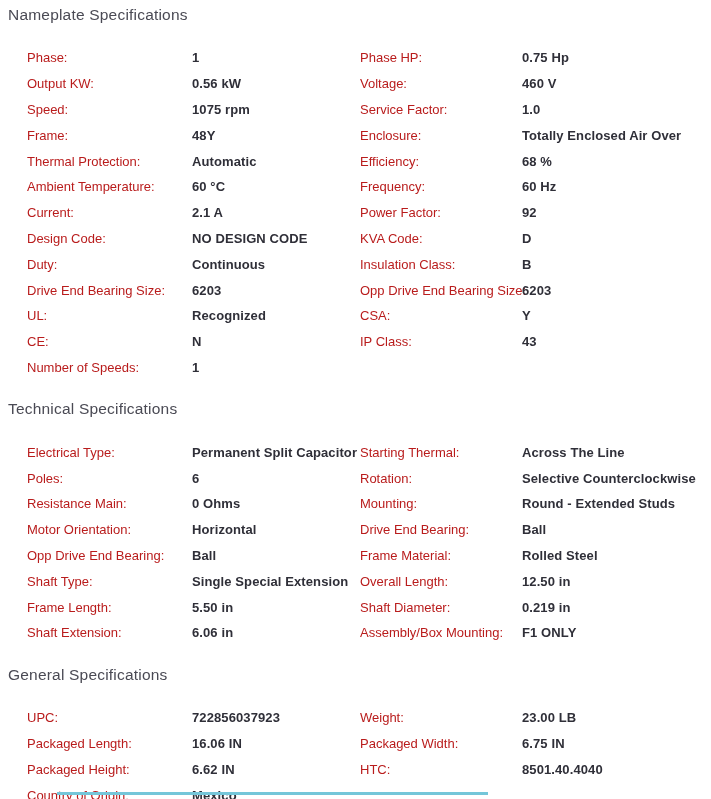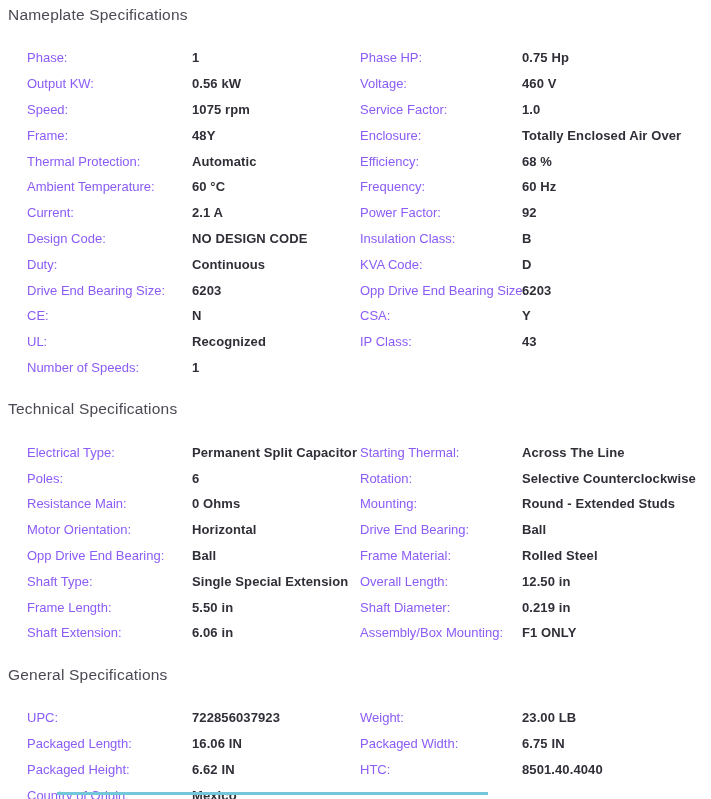--- a/index.html
+++ b/index.html
@@ -44,21 +44,21 @@
   .spec-row {
     display: flex;
     align-items: center;
     height: 25.8px;
     white-space: nowrap;
   }
   .spec-label {
     flex: 0 0 auto;
     width: 165px;
     font-size: 13px;
-    color: #8b5cf6;
+    color: #b91c1c;
   }
   .col-right .spec-label { width: 162px; }
   .spec-value {
     flex: 0 0 auto;
     font-size: 13px;
     font-weight: 700;
     color: #2f2f38;
     letter-spacing: 0.1px;
   }
   .bottom-accent {
@@ -123,30 +123,30 @@
     <span class="spec-label">Duty:</span>
     <span class="spec-value">Continuous</span>
   </div>
 
   <div class="spec-row">
     <span class="spec-label">Drive End Bearing Size:</span>
     <span class="spec-value">6203</span>
   </div>
 
   <div class="spec-row">
+    <span class="spec-label">UL:</span>
+    <span class="spec-value">Recognized</span>
+  </div>
+
+  <div class="spec-row">
     <span class="spec-label">CE:</span>
     <span class="spec-value">N</span>
   </div>
 
   <div class="spec-row">
-    <span class="spec-label">UL:</span>
-    <span class="spec-value">Recognized</span>
-  </div>
-
-  <div class="spec-row">
     <span class="spec-label">Number of Speeds:</span>
     <span class="spec-value">1</span>
   </div>
 </div>
       <div class="col col-right">
   <div class="spec-row">
     <span class="spec-label">Phase HP:</span>
     <span class="spec-value">0.75 Hp</span>
   </div>
 
@@ -174,27 +174,27 @@
     <span class="spec-label">Frequency:</span>
     <span class="spec-value">60 Hz</span>
   </div>
 
   <div class="spec-row">
     <span class="spec-label">Power Factor:</span>
     <span class="spec-value">92</span>
   </div>
 
   <div class="spec-row">
+    <span class="spec-label">KVA Code:</span>
+    <span class="spec-value">D</span>
+  </div>
+
+  <div class="spec-row">
     <span class="spec-label">Insulation Class:</span>
     <span class="spec-value">B</span>
-  </div>
-
-  <div class="spec-row">
-    <span class="spec-label">KVA Code:</span>
-    <span class="spec-value">D</span>
   </div>
 
   <div class="spec-row">
     <span class="spec-label">Opp Drive End Bearing Size:</span>
     <span class="spec-value">6203</span>
   </div>
 
   <div class="spec-row">
     <span class="spec-label">CSA:</span>
     <span class="spec-value">Y</span>

